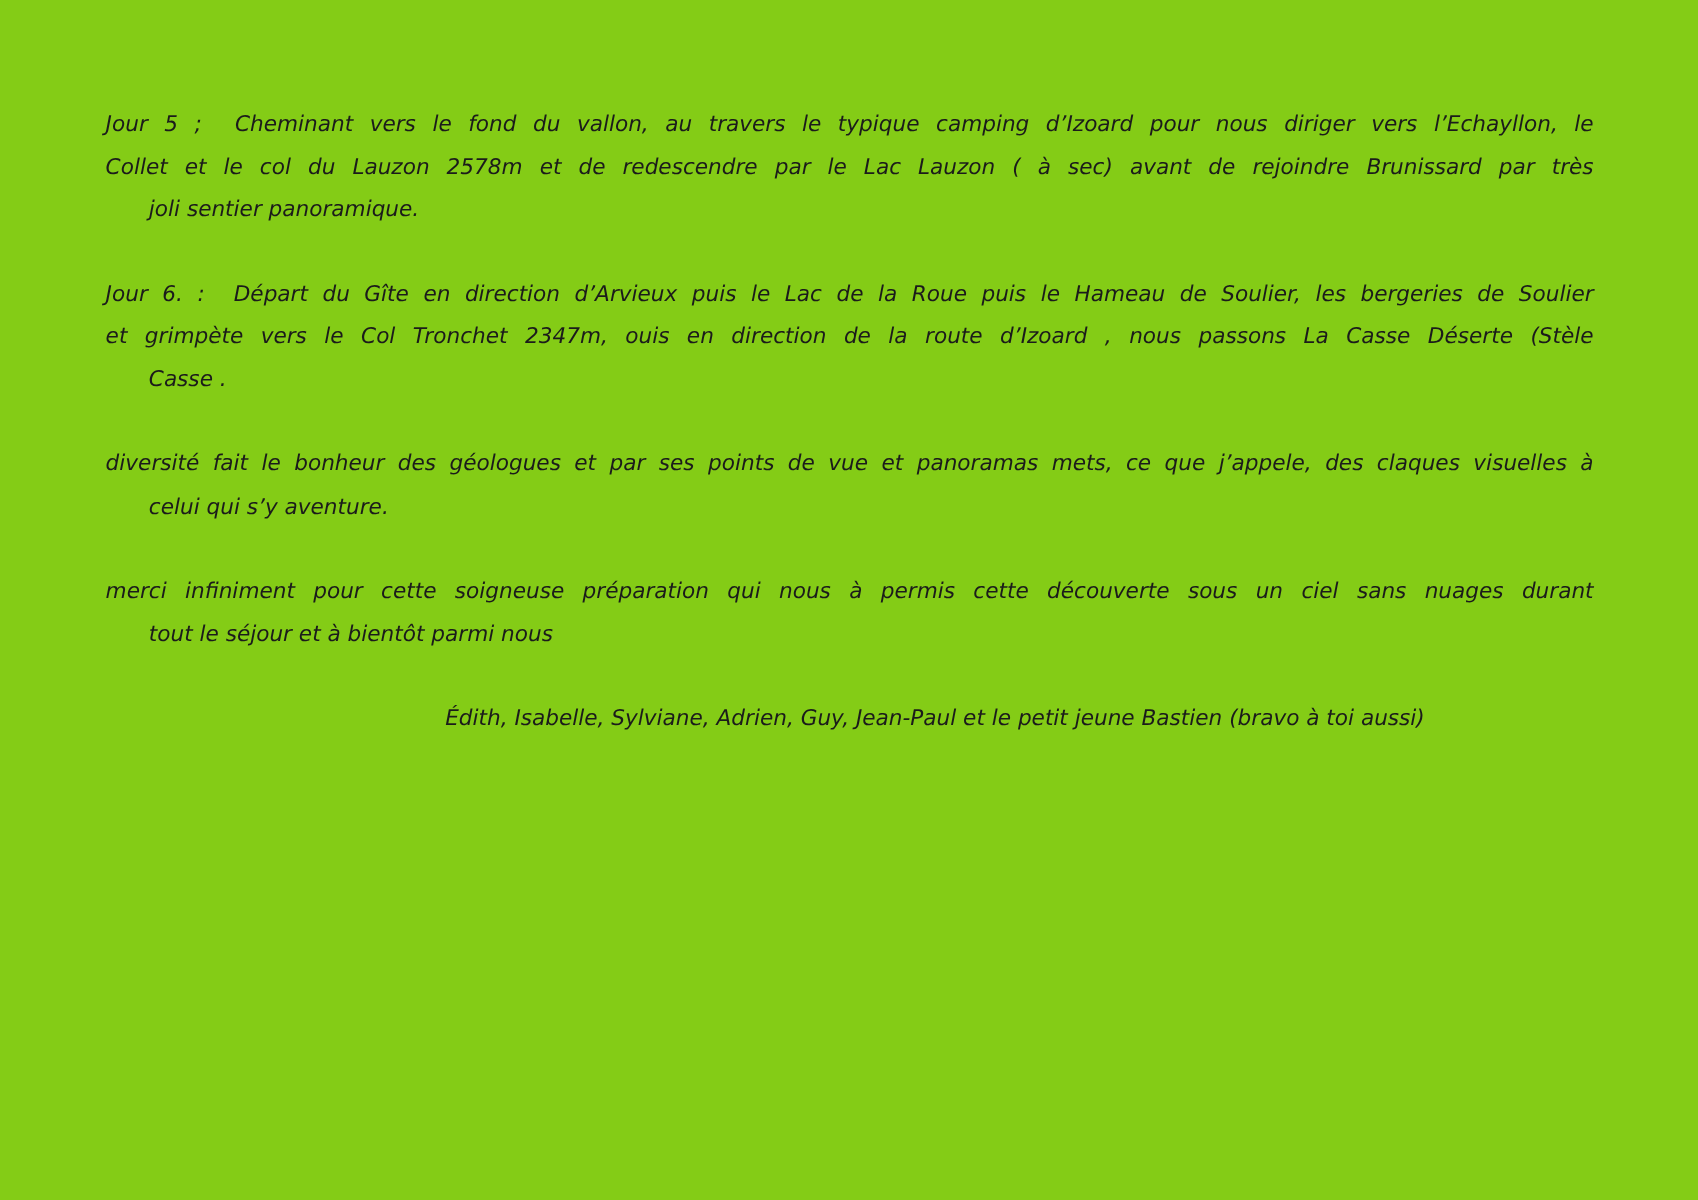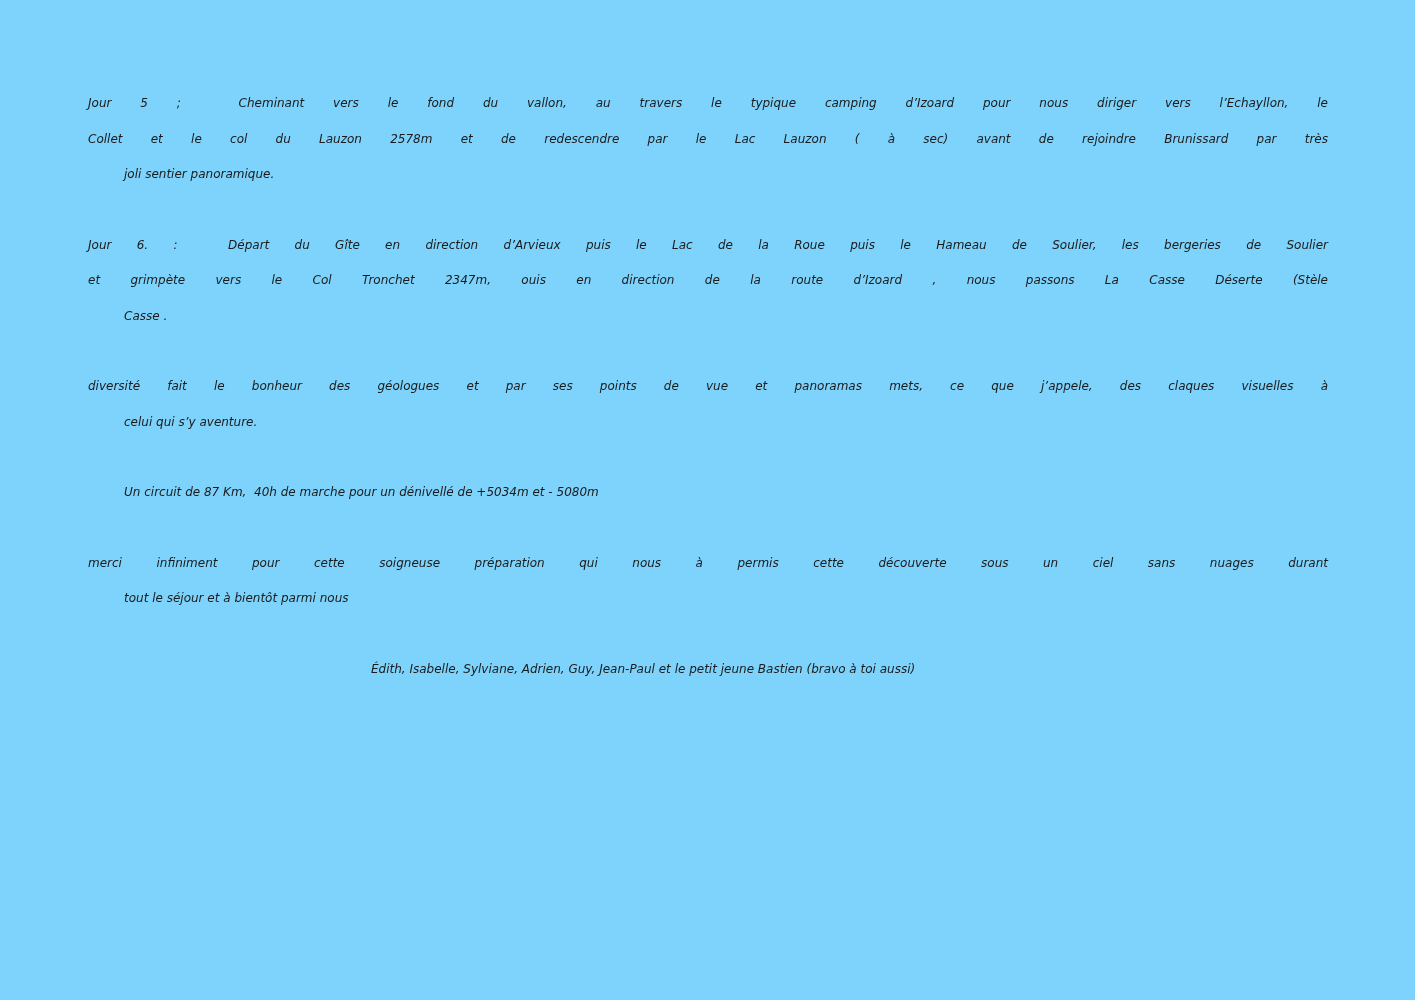--- a/index.html
+++ b/index.html
@@ -5,25 +5,25 @@
   html, body {
     margin: 0;
     padding: 0;
     background: #ffffff;
   }
   .page {
     position: relative;
     width: 1415px;
     height: 1000px;
     box-sizing: border-box;
-    background: #7dd3fc;
+    background: #84cc16;
     padding: 86px 87px 0 88px;
     font-family: "DejaVu Sans", sans-serif;
     font-style: italic;
-    font-size: 12px;
+    font-size: 18px;
     line-height: 35.5px;
     color: #1b1b1b;
     overflow: hidden;
   }
   .para {
     margin: 0 0 35px 0;
   }
   .line {
     white-space: pre-wrap;
     min-height: 35.5px;
@@ -56,23 +56,20 @@
     <div class="line just">Jour 6. :  Départ du Gîte en direction d’Arvieux puis le Lac de la Roue puis le Hameau de Soulier, les bergeries de Soulier</div>
     <div class="line just">et grimpète vers le Col Tronchet 2347m, ouis en direction de la route d’Izoard , nous passons La Casse Déserte (Stèle</div>
     <div class="line last">Casse .</div>
   </div>
 
   <div class="para">
     <div class="line just">diversité fait le bonheur des géologues et par ses points de vue et panoramas mets, ce que j’appele, des claques visuelles à</div>
     <div class="line last">celui qui s’y aventure.</div>
   </div>
 
-  <div class="para">
-    <div class="line last">Un circuit de 87 Km,  40h de marche pour un dénivellé de +5034m et - 5080m</div>
-  </div>
 
   <div class="para">
     <div class="line just">merci infiniment pour cette soigneuse préparation qui nous à permis cette découverte sous un ciel sans nuages durant</div>
     <div class="line last">tout le séjour et à bientôt parmi nous</div>
   </div>
 
   <div class="para signature">
     <div class="line last">Édith, Isabelle, Sylviane, Adrien, Guy, Jean-Paul et le petit jeune Bastien (bravo à toi aussi)</div>
   </div>
 

